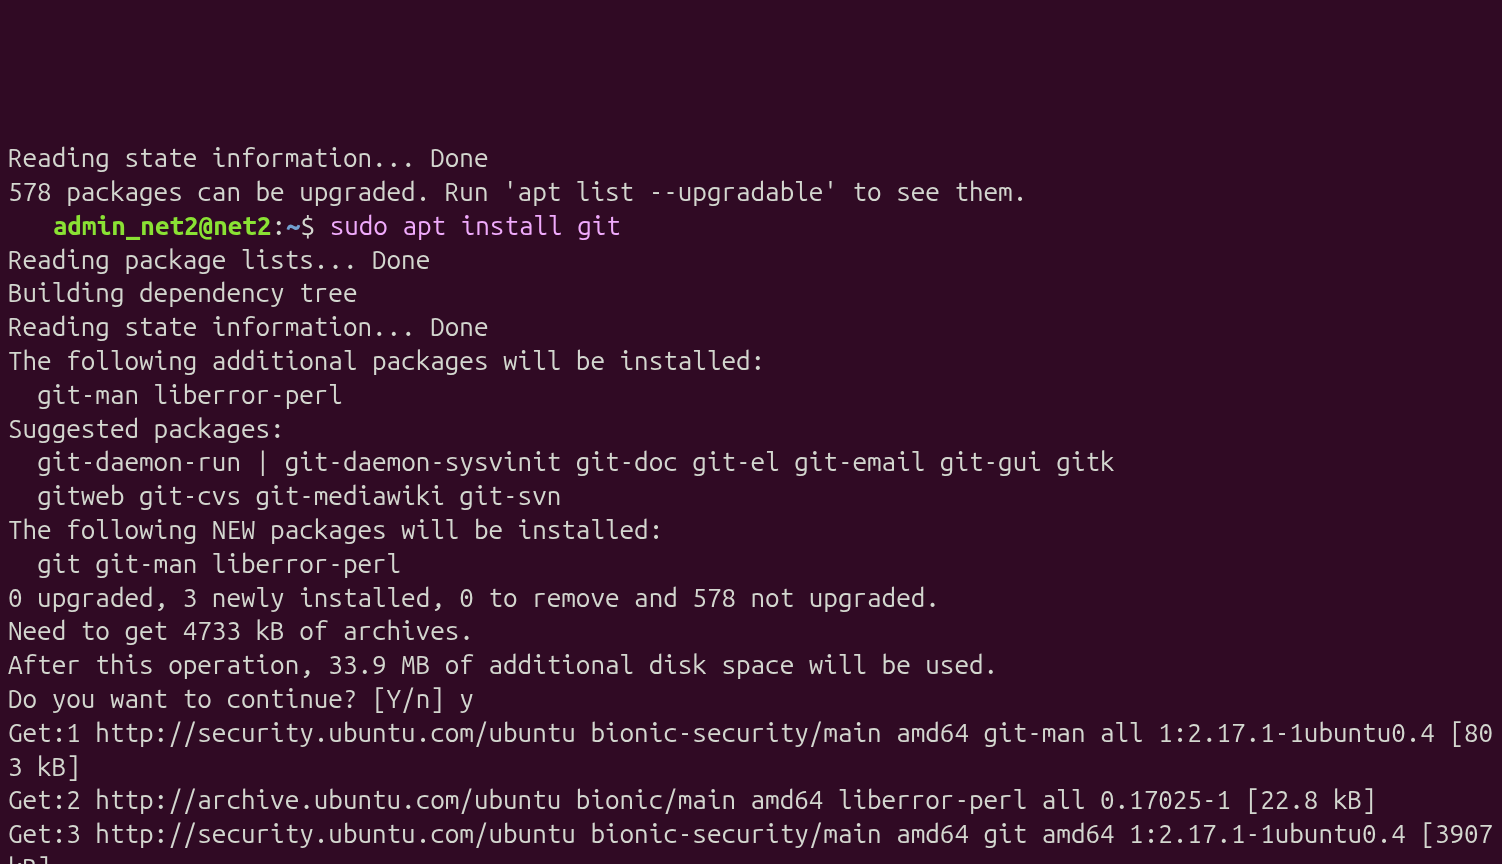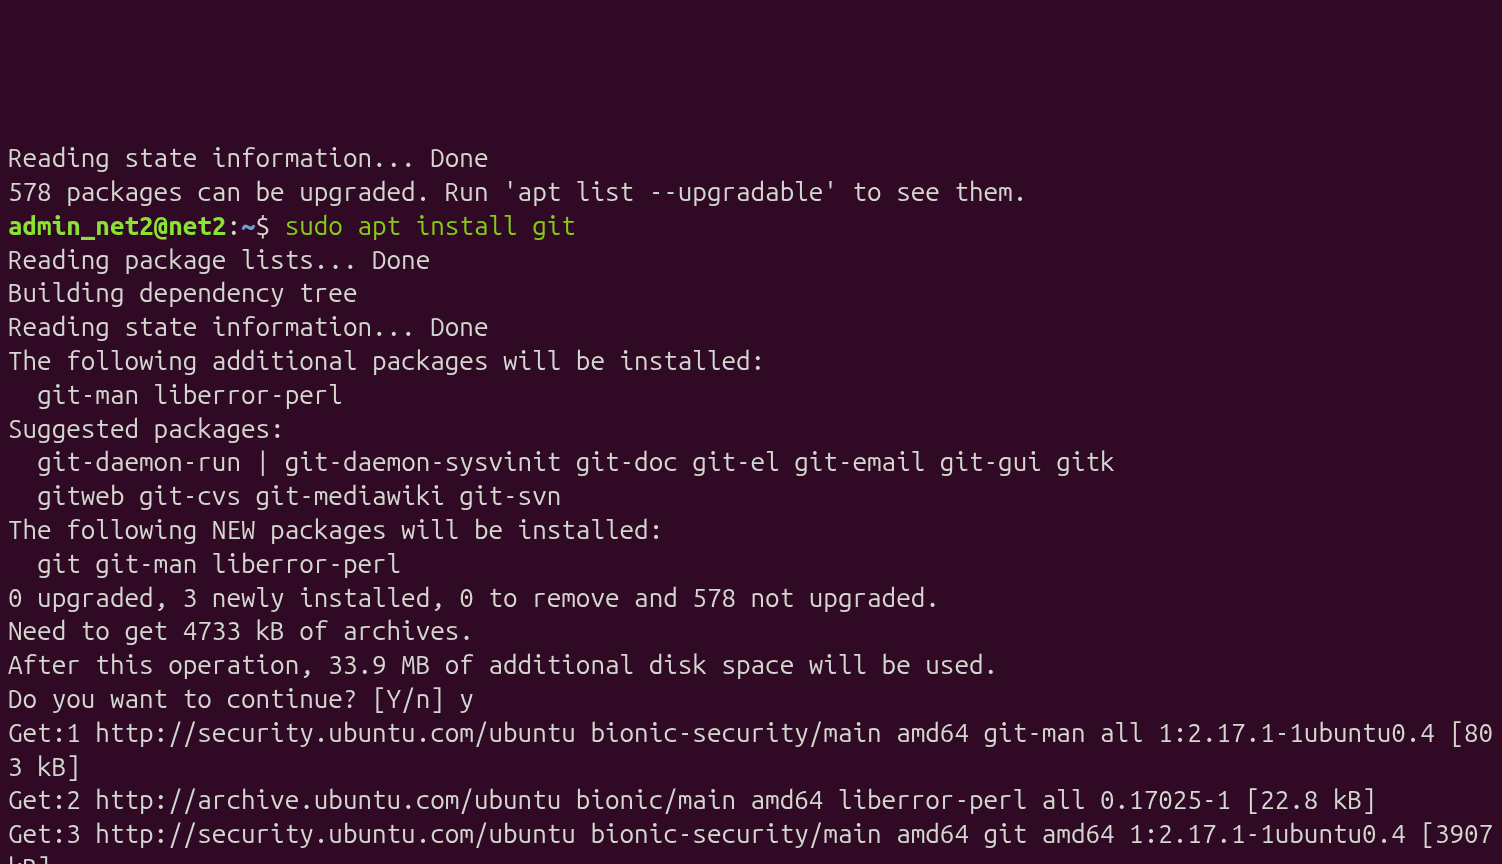--- a/index.html
+++ b/index.html
@@ -19,33 +19,34 @@
       overflow: hidden;
       white-space: pre-wrap;
       word-break: break-all;
     }
     .line {
       display: block;
     }
     .prompt-user {
       color: #8ae234;
       font-weight: bold;
+      margin-left: 45px;
     }
     .prompt-colon {
       color: #d3d7cf;
     }
     .prompt-path {
       color: #729fcf;
       font-weight: bold;
     }
     .prompt-dollar {
       color: #d3d7cf;
     }
     .cmd {
-      color: #84cc16;
+      color: #f0abfc;
     }
   </style>
 </head>
 <body>
 
 
 
 <div><span class="line">Reading state information... Done</span><span class="line">578 packages can be upgraded. Run 'apt list --upgradable' to see them.</span><span class="line"><span class="prompt-user">admin_net2@net2</span><span class="prompt-colon">:</span><span class="prompt-path">~</span><span class="prompt-dollar">$ </span><span class="cmd">sudo apt install git</span></span><span class="line">Reading package lists... Done</span><span class="line">Building dependency tree</span><span class="line">Reading state information... Done</span><span class="line">The following additional packages will be installed:</span><span class="line">  git-man liberror-perl</span><span class="line">Suggested packages:</span><span class="line">  git-daemon-run | git-daemon-sysvinit git-doc git-el git-email git-gui gitk</span><span class="line">  gitweb git-cvs git-mediawiki git-svn</span><span class="line">The following NEW packages will be installed:</span><span class="line">  git git-man liberror-perl</span><span class="line">0 upgraded, 3 newly installed, 0 to remove and 578 not upgraded.</span><span class="line">Need to get 4733 kB of archives.</span><span class="line">After this operation, 33.9 MB of additional disk space will be used.</span><span class="line">Do you want to continue? [Y/n] y</span><span class="line">Get:1 http://security.ubuntu.com/ubuntu bionic-security/main amd64 git-man all 1:2.17.1-1ubuntu0.4 [803 kB]</span><span class="line">Get:2 http://archive.ubuntu.com/ubuntu bionic/main amd64 liberror-perl all 0.17025-1 [22.8 kB]</span><span class="line">Get:3 http://security.ubuntu.com/ubuntu bionic-security/main amd64 git amd64 1:2.17.1-1ubuntu0.4 [3907 kB]</span></div>
 
 

